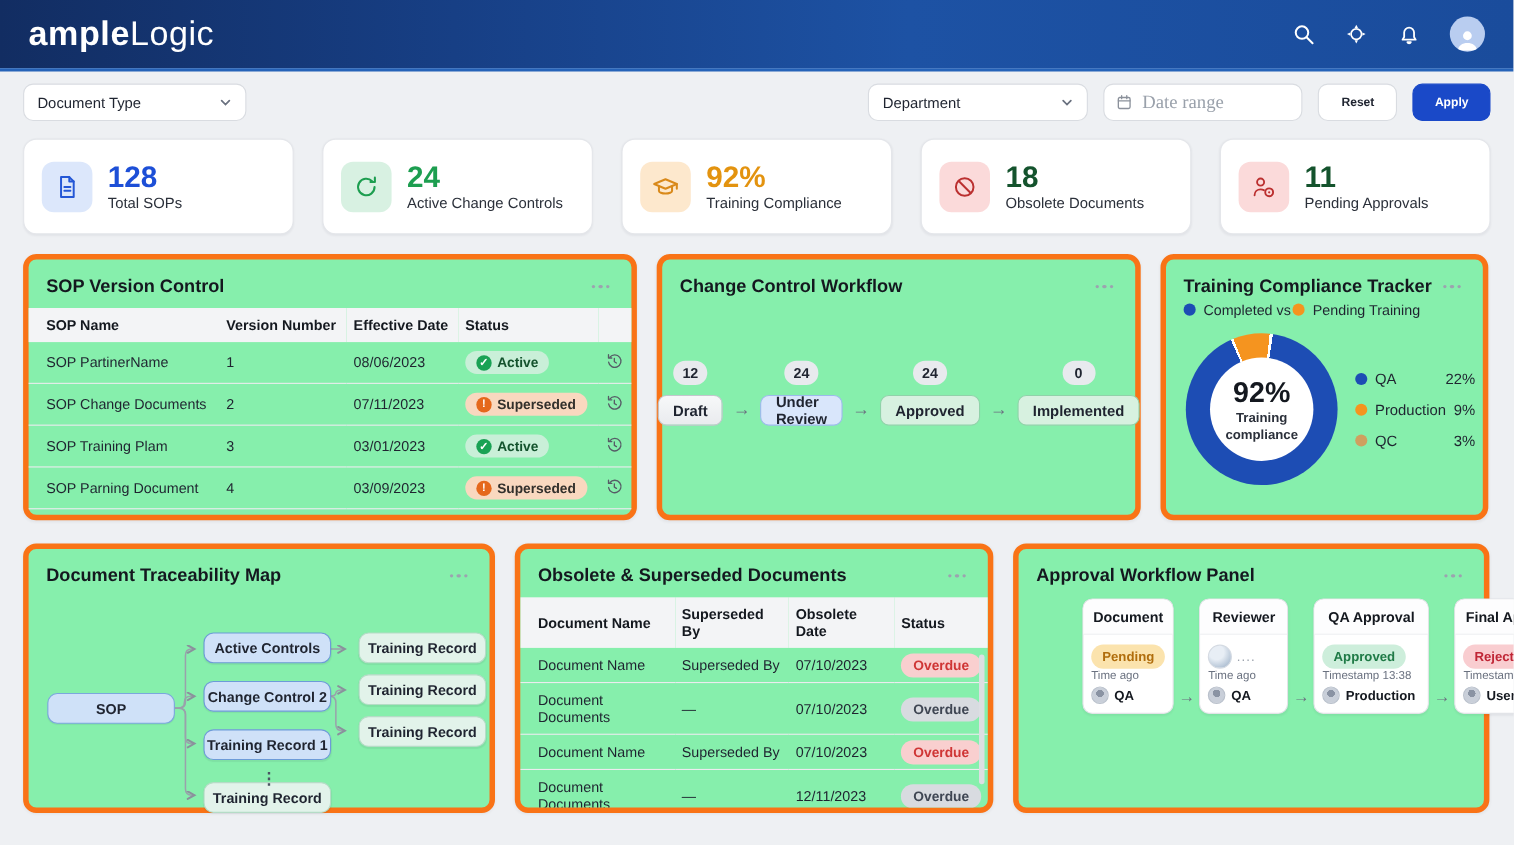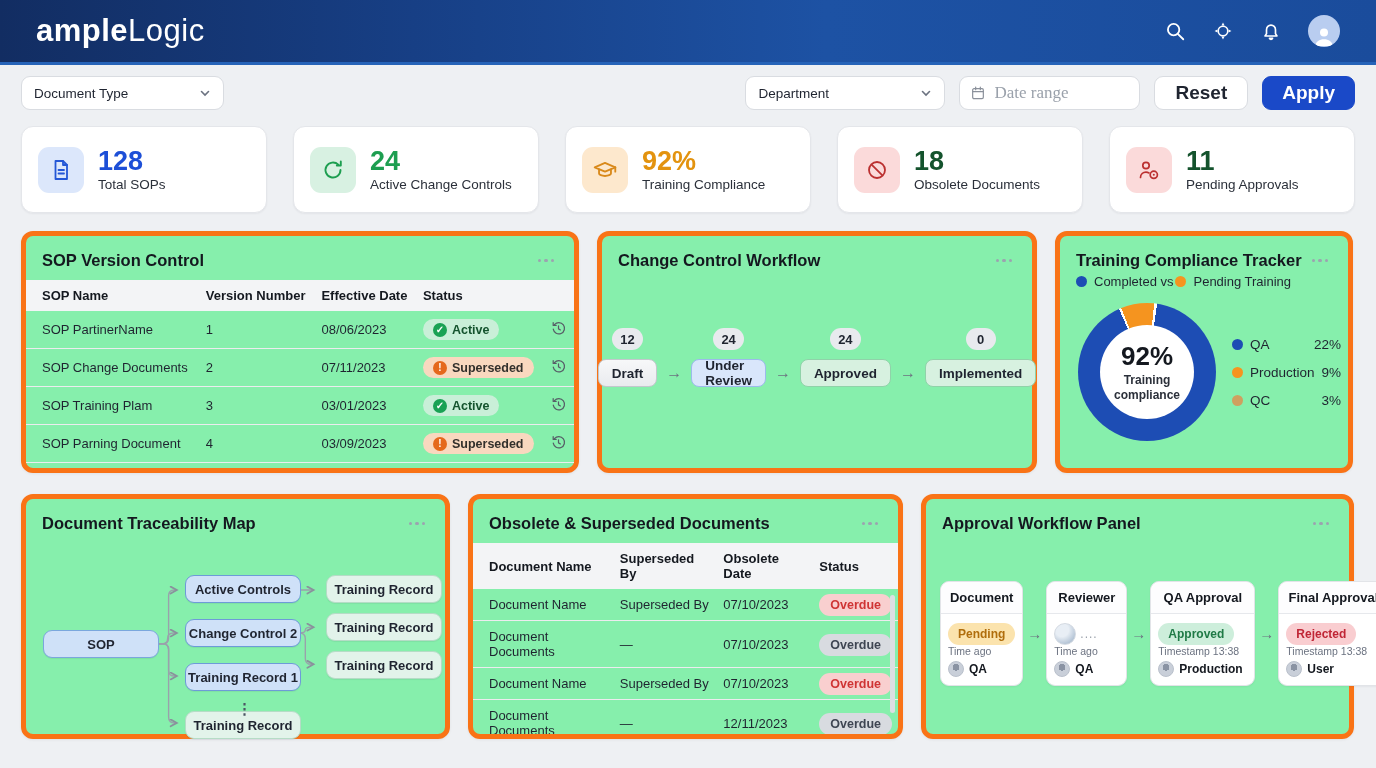--- a/index.html
+++ b/index.html
@@ -1,38 +1,38 @@
 <!DOCTYPE html>
 <html><head>
 <meta charset="utf-8">
 <style>
   * { margin:0; padding:0; box-sizing:border-box; }
   html,body { width:1376px; height:768px; overflow:hidden; font-family:"Liberation Sans", sans-serif; background:#eef0f3; color:#1f2430; }
 
   
   .navbar { height:65px; background:linear-gradient(90deg,#122d62 0%,#173f85 30%,#1d52a4 60%,#1a4c9c 100%);
-    border-bottom:3px solid #2663b8; display:flex; align-items:center; padding:0 36px; }
+    border-bottom:3px solid #2663b8; display:flex; align-items:center; padding:0 26px; }
   .logo { color:#fff; font-size:31px; letter-spacing:.5px; cursor:pointer; }
   .logo .b { font-weight:800; } .logo .l { font-weight:300; }
   .nav-icons { margin-left:auto; display:flex; align-items:center; gap:26px; }
   .nav-icon { width:22px; height:22px; cursor:pointer; display:block; }
   .nav-avatar { width:32px; height:32px; border-radius:50%; background:#b9cdf0; display:flex; align-items:flex-end; justify-content:center; overflow:hidden; cursor:pointer; }
 
   
   .filterbar { display:flex; align-items:center; padding:11px 21px 0 21px; gap:14px; }
   .select { background:#fff; border:1px solid #d9dce1; border-radius:9px; height:34px; display:flex; align-items:center;
     padding:0 12px; font-size:13.5px; color:#1f2430; cursor:pointer; }
   .select .chev { margin-left:auto; color:#6b7280; }
   .sel-doc { width:203px; }
   .sel-dep { width:200px; }
   .filter-right { margin-left:auto; display:flex; align-items:center; gap:14px; }
   .date-wrap { background:#fff; border:1px solid #d9dce1; border-radius:9px; height:34px; width:181px; display:flex; align-items:center; padding:0 10px; gap:8px; }
   .date-wrap input { border:none; outline:none; width:120px; font-size:17px; font-family:Liberation Serif, serif; color:#1f2430; }
   .date-wrap input::placeholder { color:#9aa1ab; }
-  .btn { height:34px; border-radius:9px; font-size:19px; font-weight:600; cursor:pointer; font-family:"Liberation Sans",sans-serif; }
+  .btn { height:34px; border-radius:9px; font-size:11px; font-weight:600; cursor:pointer; font-family:"Liberation Sans",sans-serif; }
   .btn-reset { background:#fff; border:1px solid #d9dce1; color:#1f2430; padding:0 20px; }
   .btn-apply { background:#1a49c8; border:1px solid #1a49c8; color:#fff; padding:0 19px; }
 
   
   .kpi-row { display:flex; gap:26px; margin:16px 21px 0 21px; }
   .kpi-card { flex:1; background:#fff; border:1px solid #e4e6ea; border-radius:12px; box-shadow:0 1px 2px rgba(16,24,40,.05);
     height:87px; display:flex; align-items:center; padding:0 16px; gap:14px; }
   .kpi-icon { width:46px; height:46px; border-radius:11px; display:flex; align-items:center; justify-content:center; flex:none; }
   .ki-blue{background:#dce7fb;} .ki-green{background:#d8f1e2;} .ki-orange{background:#fde8cd;} .ki-red{background:#fbdada;}
   .kpi-value { font-size:27px; font-weight:800; line-height:1.05; }
@@ -94,21 +94,21 @@
   .trace-canvas svg.wires { position:absolute; inset:0; width:100%; height:100%; }
   .tnode { position:absolute; width:116px; height:28px; border-radius:9px; border:1px solid; display:flex; align-items:center; justify-content:center;
     font-size:13px; font-weight:600; color:#1f2430; cursor:pointer; box-shadow:0 1px 1px rgba(16,24,40,.06); }
   .tn-blue { background:#cfe1f8; border-color:#6d9bd8; }
   .tn-green { background:#e2f3ea; border-color:#b5dcc6; }
   .tn-root { background:#cfe1f8; border-color:#7ba7dd; }
   .tdots { position:absolute; left:211px; top:164px; color:#4b5563; font-size:15px; font-weight:700; line-height:.85; letter-spacing:0; }
   .vscroll { position:absolute; right:3px; top:96px; width:5px; height:118px; border-radius:3px; background:#dcdfe3; cursor:pointer; }
 
   
-  .appr-body { display:flex; align-items:center; padding:0 14px; gap:0; height:178px; }
+  .appr-body { display:flex; align-items:flex-start; padding:0 14px; gap:0; height:178px;margin-left:44px; }
   .appr-col { border:1px solid #e2e4e8; border-radius:9px; background:#fff; display:flex; flex-direction:column; box-shadow:0 1px 2px rgba(16,24,40,.05); }
   .ac-1{flex:0 0 79px;} .ac-2{flex:0 0 81px;} .ac-3{flex:0 0 105px;} .ac-4{flex:0 0 110px;}
   .appr-head { border-bottom:1px solid #e6e8ec; background:#fdfdfe; border-radius:9px 9px 0 0; padding:8px 6px; text-align:center; font-size:13px; font-weight:700; color:#14181f; white-space:nowrap; }
   .appr-content { padding:9px 7px 0 7px; }
   .pill { display:inline-block; border-radius:12px; padding:4px 10px; font-size:12px; font-weight:600; }
   .p-pending { background:#fbe3ad; color:#b06d0c; }
   .p-approved { background:#cdeedb; color:#1f7a46; }
   .p-rejected { background:#f9cdd0; color:#c02636; }
   .rev-cell { display:flex; align-items:center; gap:4px; }
   .rev-avatar { width:22px; height:22px; border-radius:50%; background:radial-gradient(circle at 35% 30%, #e8eef5 0 35%, #aebfd2 80%); border:1px solid #d4dae2; }

